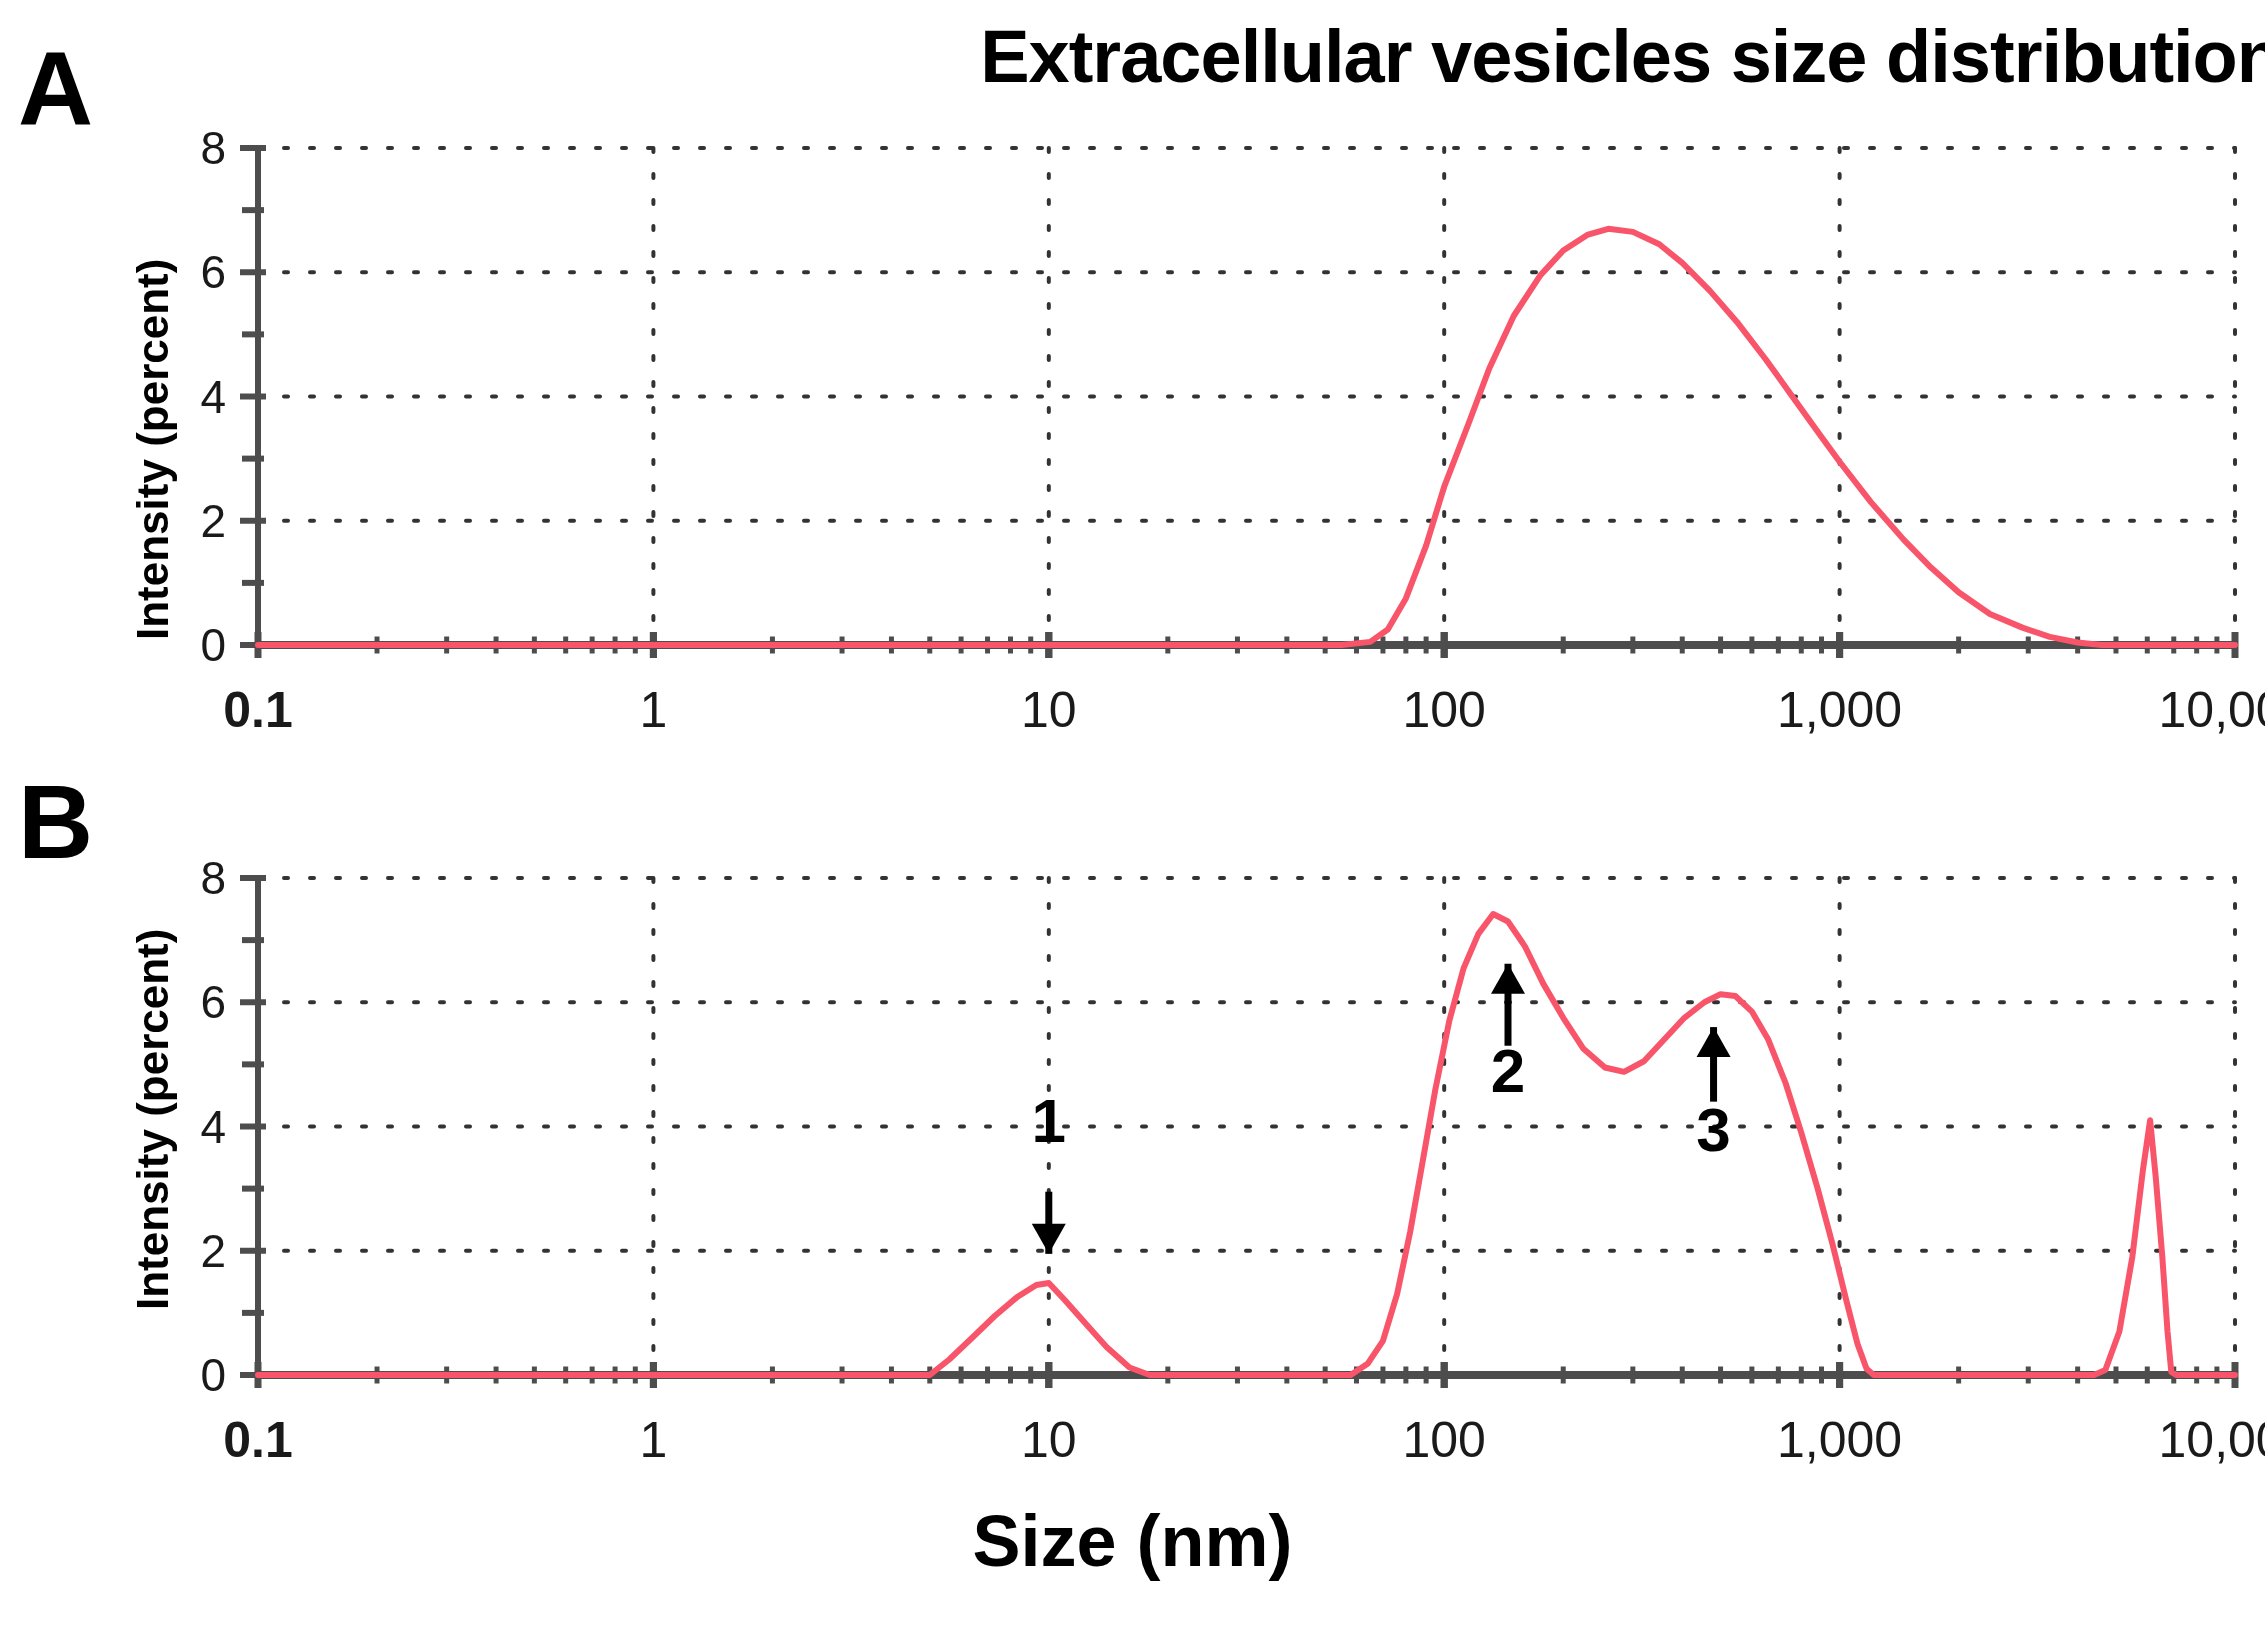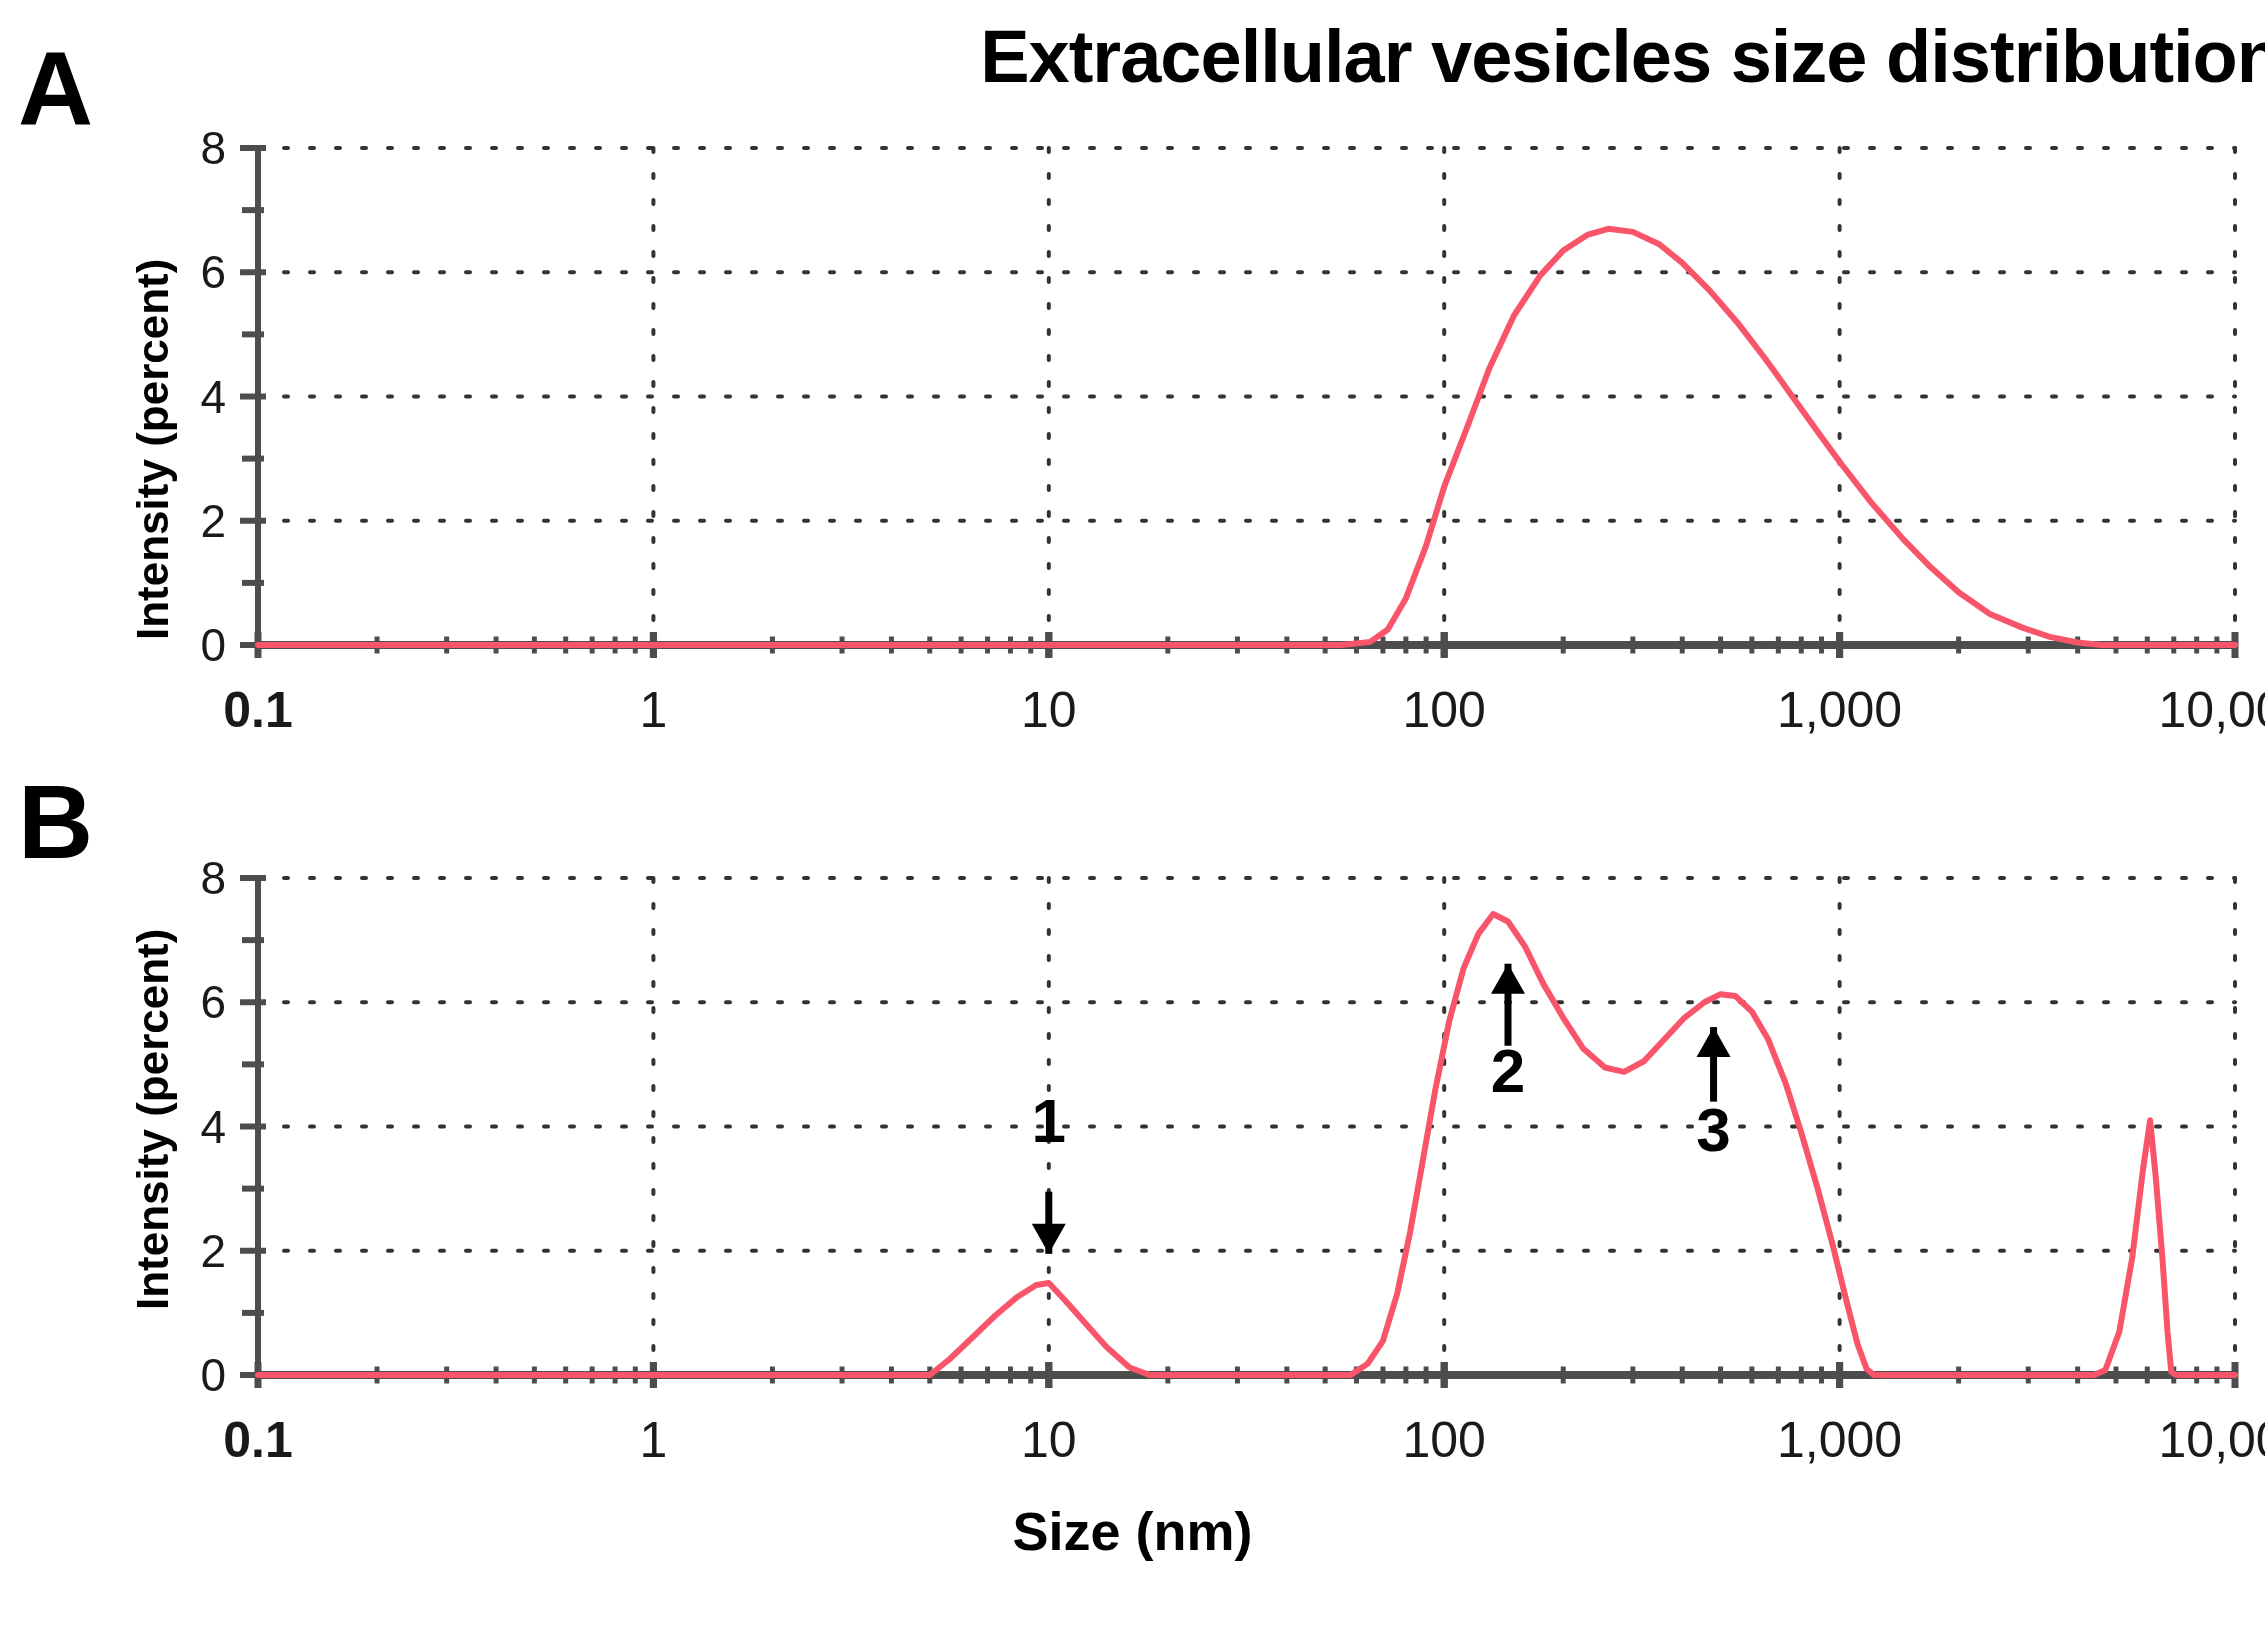--- a/index.html
+++ b/index.html
@@ -61,21 +61,21 @@
   #y-title-a { left: 128px; top: 640px; }
   #y-title-b { left: 128px; top: 1310px; }
 
   
   #x-axis-title {
     position: absolute;
     left: 0;
     top: 1500px;
     width: 2265px;
     text-align: center;
-    font-size: 54px;
+    font-size: 72px;
     font-weight: bold;
     font-family: "Liberation Sans", sans-serif;
     white-space: nowrap;
   }
 
   
   .plot-wrap { position: absolute; }
   #plot-a { left: 150px; top: 110px;  width: 2090px; height: 610px; }
   #plot-b { left: 150px; top: 840px;  width: 2090px; height: 610px; }
 

